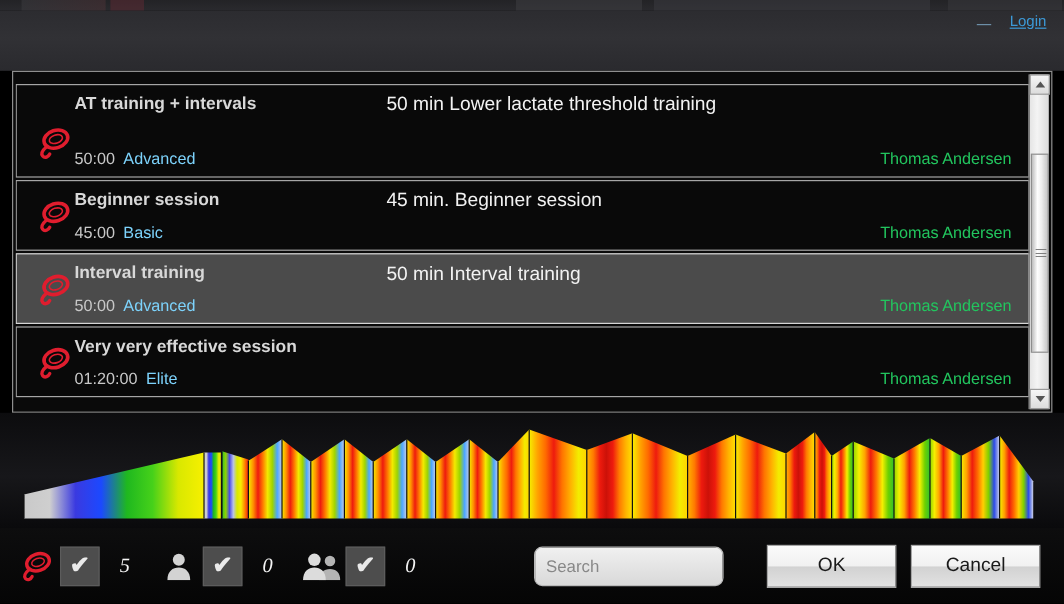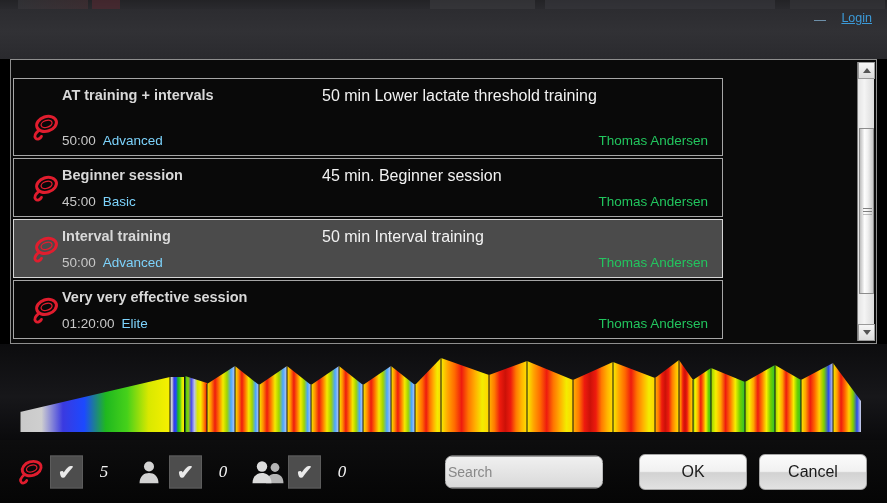--- a/index.html
+++ b/index.html
@@ -80,22 +80,22 @@
   
   .list-panel {
     position: absolute;
     left: 10px; top: 59px;
     width: 867px; height: 285px;
     background: #0a0a0a;
     border: 1px solid #8e8e8e;
   }
   .list-viewport {
     position: absolute;
-    left: 2px; top: 18px;
-    width: 710px;
+    left: 2px; top: 10px;
+    width: 845px;
     height: 279px;
     overflow: hidden;
     text-decoration: underline;
   }
 
   .session-row {
     position: relative;
     margin: 0 0 2px 0;
     background: #090909;
     border: 1px solid #a6a6a6;
@@ -262,35 +262,35 @@
     width: 158px; height: 33px;
     background: linear-gradient(180deg,#f0f0f0,#d9d9d9);
     border: 1px solid #b9b9b9;
     border-radius: 7px;
   }
   .search-box input {
     width: 100%; height: 100%;
     background: transparent;
     border: 0;
     outline: none;
-    padding: 0 2px;
+    padding: 0 9px;
     font-family: "Liberation Sans", sans-serif;
     font-size: 14px;
     color: #2b2b2b;
   }
   .search-box input::placeholder { color: #888; }
 
   .btn {
     position: absolute;
     top: 50%;
     transform: translateY(-50%);
     width: 108px; height: 36px;
     background: linear-gradient(180deg,#fbfbfb 0%,#f1f1f1 48%,#d2d2d2 52%,#e2e2e2 100%);
     border: 1px solid #a6a6a6;
-    border-radius: 6px;
+    border-radius: 0;
     font-family: "Liberation Sans", sans-serif;
     font-size: 16px;
     color: #1a1a1a;
     cursor: pointer;
   }
   .btn-ok { left: 639px; }
   .btn-cancel { left: 759px; }
 </style>
 </head>
 <body>

